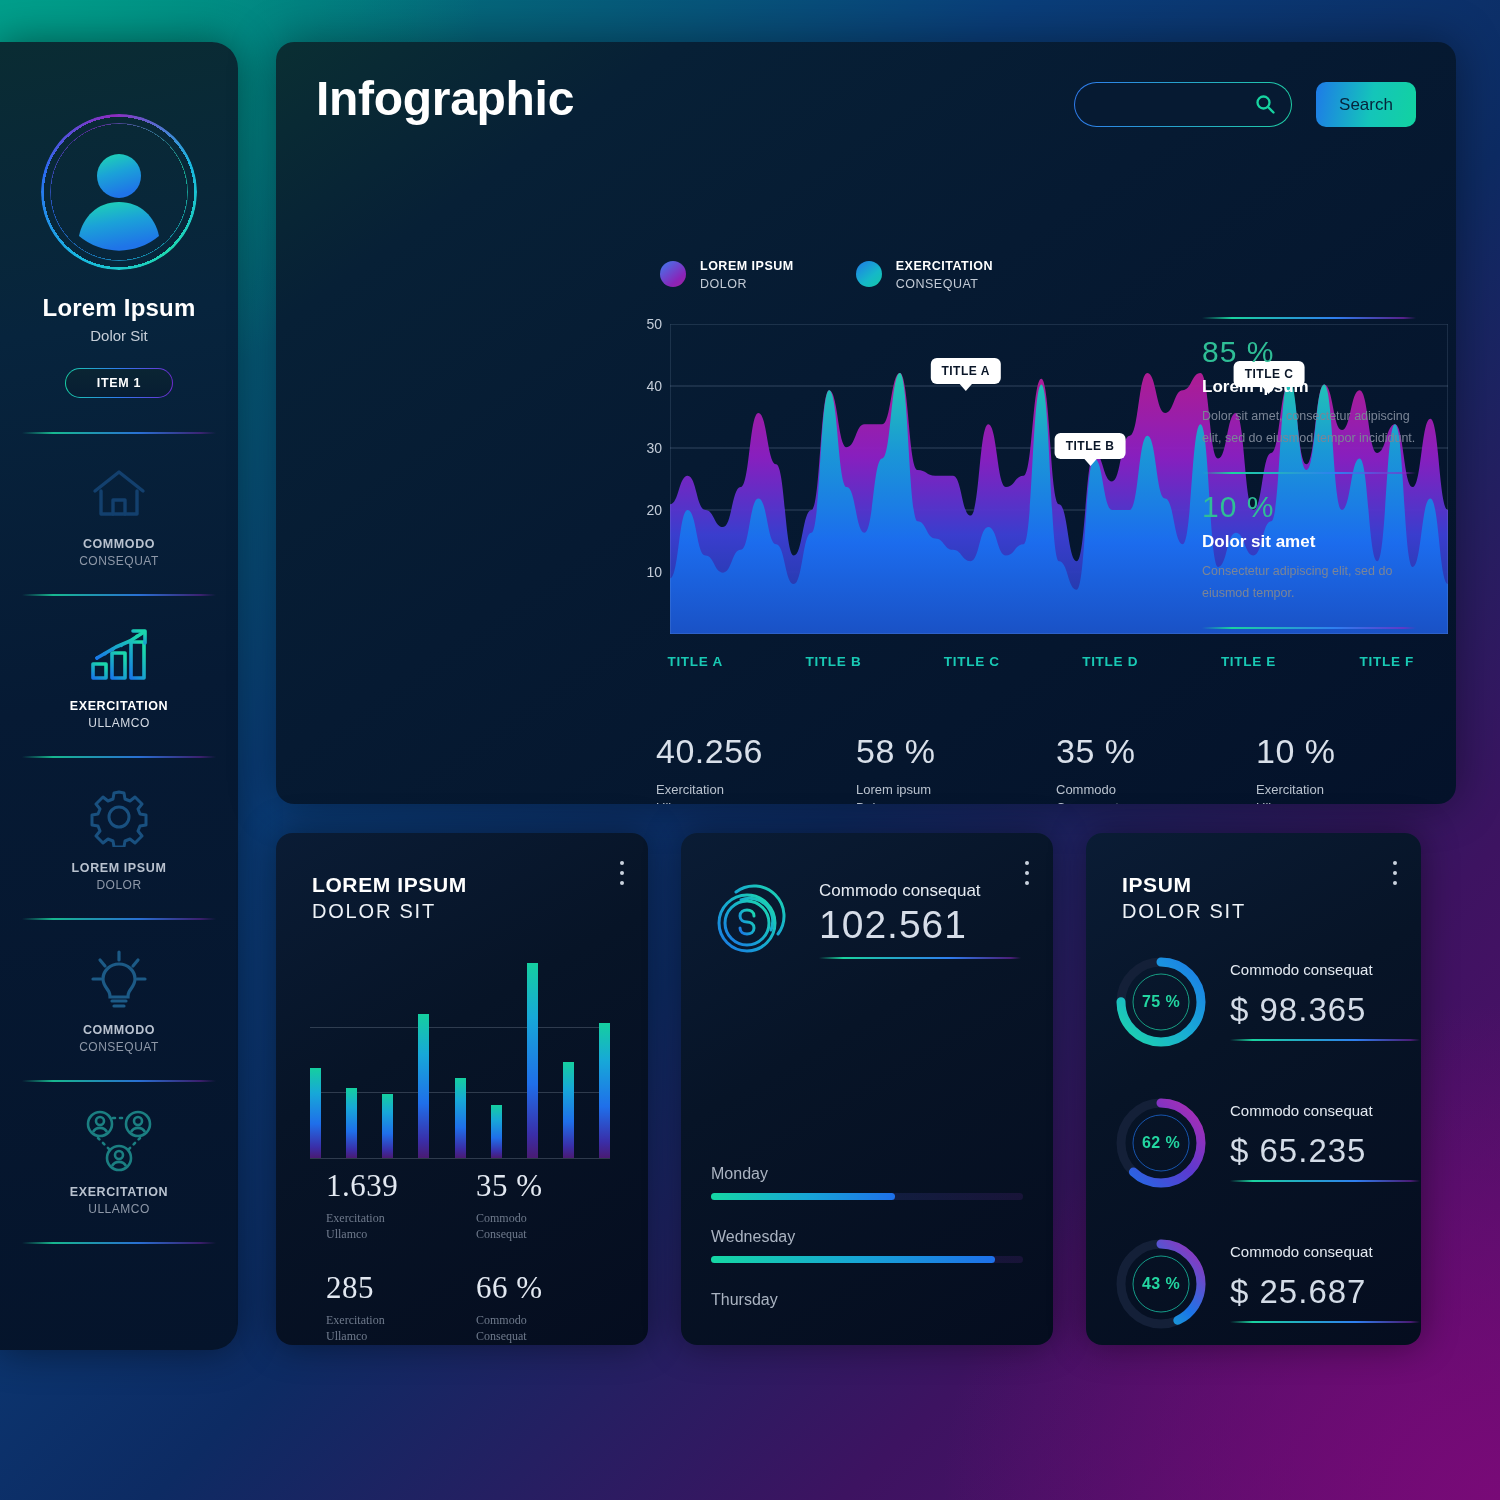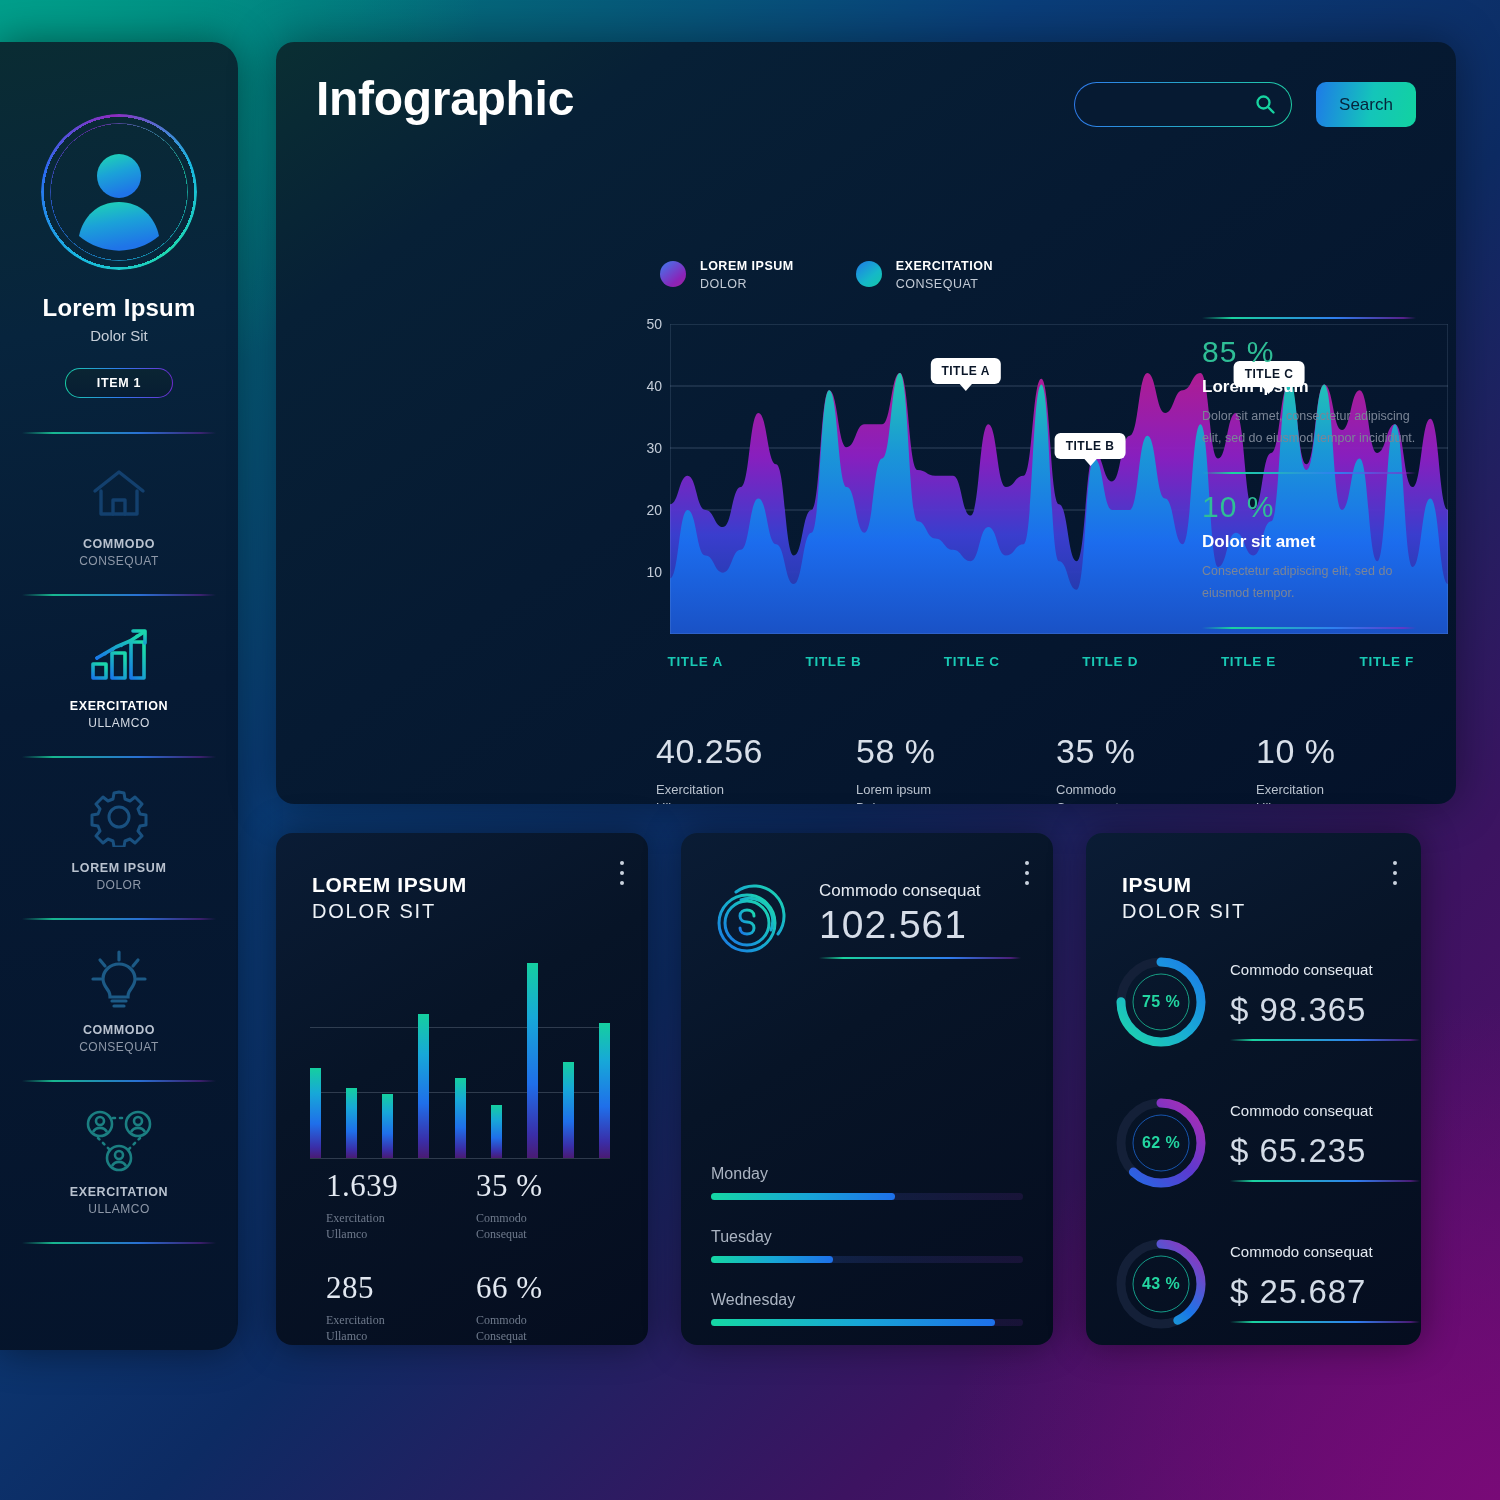--- a/index.html
+++ b/index.html
@@ -527,26 +527,20 @@
     </span>
   </div>
   <div id="days">
       <div class="day-row">
         <div class="day-name">Monday</div>
         <div class="day-track">
           <div class="day-fill" style="width: 59%;"></div>
         </div>
       </div>
       <div class="day-row">
-        <div class="day-name">Tuesday</div>
-        <div class="day-track">
-          <div class="day-fill" style="width: 39%;"></div>
-        </div>
-      </div>
-      <div class="day-row">
         <div class="day-name">Wednesday</div>
         <div class="day-track">
           <div class="day-fill" style="width: 91%;"></div>
         </div>
       </div>
       <div class="day-row">
         <div class="day-name">Thursday</div>
       </div>
     </div>
 </section>

